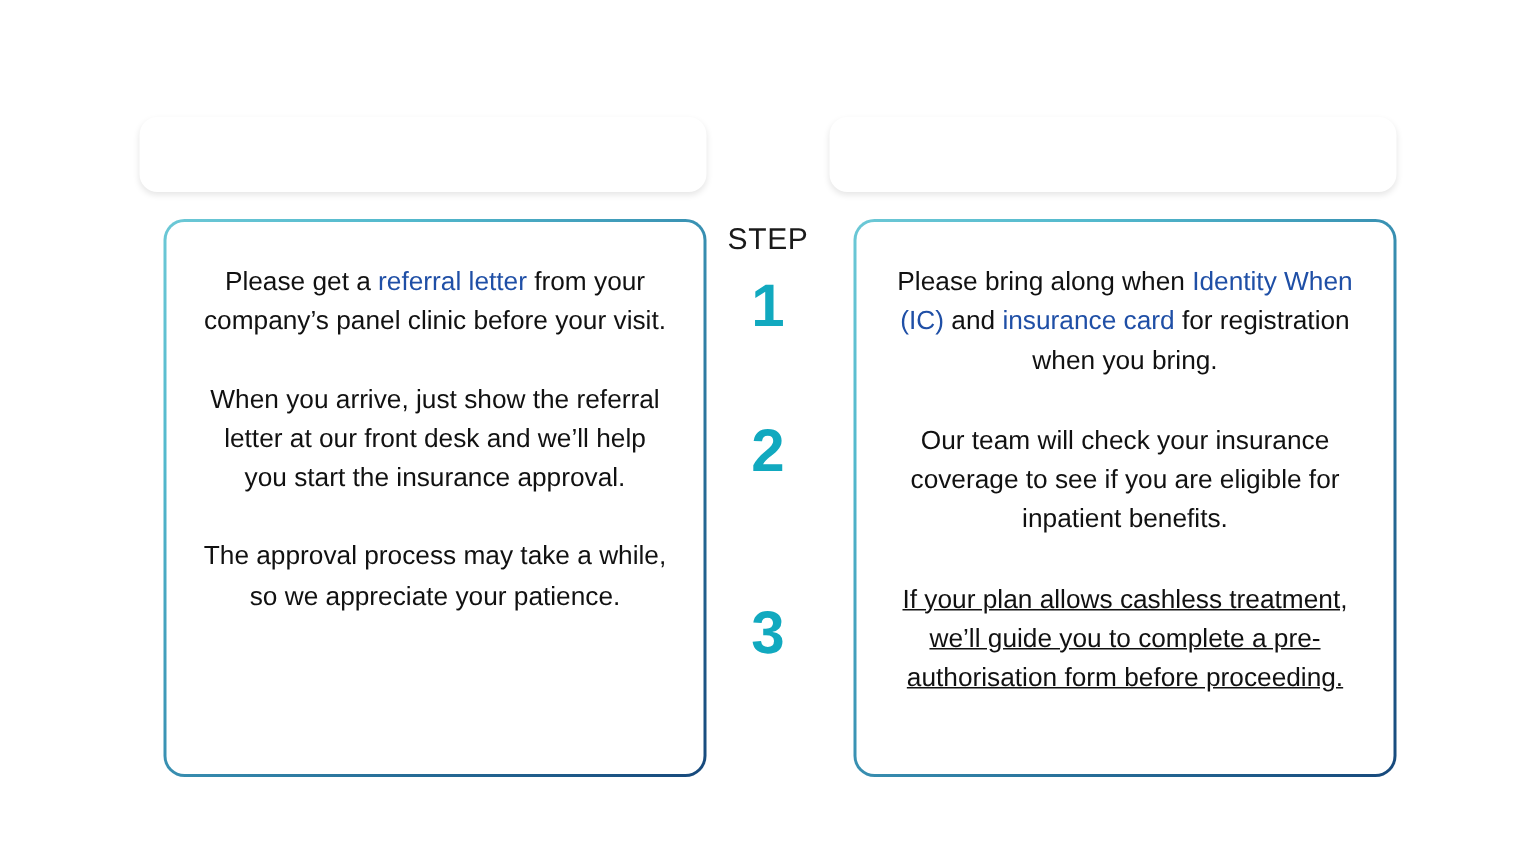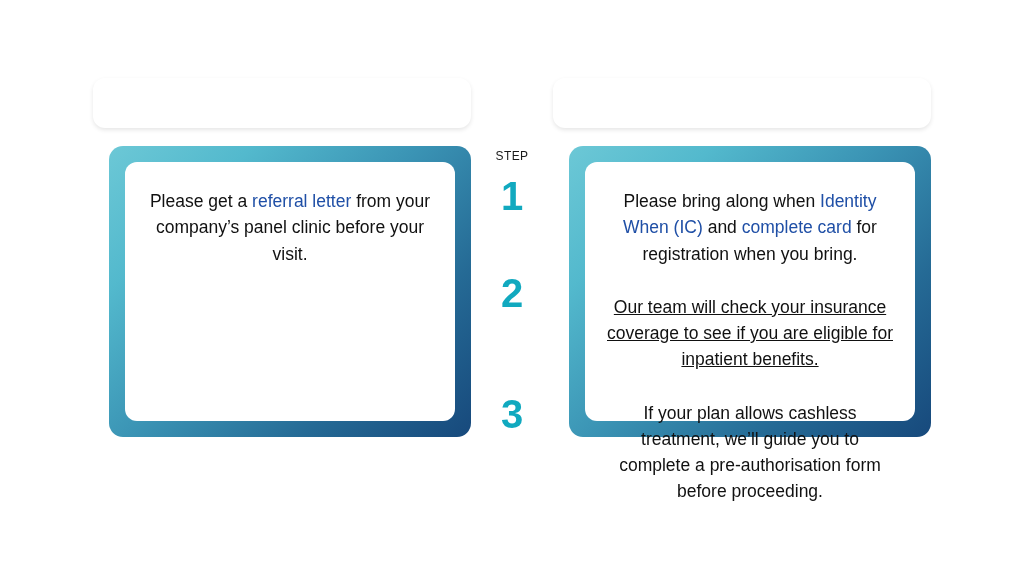--- a/index.html
+++ b/index.html
@@ -43,23 +43,23 @@
   .pill-label {
     color: #ffffff;
     font-size: 26px;
     font-weight: bold;
     letter-spacing: 1.6px;
   }
 
   
   .card {
     margin-top: 18px;
-    height: 291px;
+    height: 372px;
     border-radius: 14px;
-    padding: 16px;                 
+    padding: 2px;                 
     background: linear-gradient(135deg,
                 #6cc8d6 0%,
                 #53b9cd 22%,
                 #3a93b4 48%,
                 #256a95 74%,
                 #17497c 100%);
     box-sizing: border-box;
     margin-left: 16px;
   }
   .card-inner {
@@ -82,34 +82,34 @@
     margin: 0;
   }
   .para .hl { color: #1f4fa6; }
 
   
   .left  .blk1 { margin-top: 8px;  }
   .left  .blk2 { margin-top: 26px; }
   .left  .blk3 { margin-top: 26px; }
 
   .right .blk1 { margin-top: 8px;  }
-  .right .blk2 { margin-top: 27px; text-decoration: underline; }
-  .right .blk3 { margin-top: 27px; }
+  .right .blk2 { margin-top: 27px; }
+  .right .blk3 { margin-top: 27px; text-decoration: underline; }
 
   
   #step-rail {
     position: absolute;
     left: 471px;
     top: 150px;
     width: 82px;
     text-align: center;
   }
   #step-word {
     color: #1a1a1a;
-    font-size: 12px;
+    font-size: 20px;
     font-weight: normal;
     letter-spacing: 0.4px;
     line-height: 1;
   }
   .step-num {
     color: #11a9bf;
     font-size: 40px;
     font-weight: bold;
     line-height: 1;
   }
@@ -123,38 +123,40 @@
 <div id="infographic">
 
   <div class="column left">
     <div class="pill">
       <span class="pill-label">OUTPATIENT</span>
     </div>
 
     <div class="card">
       <div class="card-inner">
         <p class="para blk1"><span>Please get a </span><span class="hl">referral letter</span><span> from your company’s panel clinic before your visit.</span></p>
+        <p class="para blk2"><span>When you arrive, just show the referral letter at our front desk and we’ll help you start the insurance approval.</span></p>
+        <p class="para blk3"><span>The approval process may take a while, so we appreciate your patience.</span></p>
       </div>
     </div>
   </div>
 
   <div id="step-rail">
     <div id="step-word">STEP</div>
     <div class="step-num sn1">1</div>
     <div class="step-num sn2">2</div>
     <div class="step-num sn3">3</div>
   </div>
 
   <div class="column right">
     <div class="pill">
       <span class="pill-label">INPATIENT</span>
     </div>
 
     <div class="card">
       <div class="card-inner">
-        <p class="para blk1"><span>Please bring along when </span><span class="hl">Identity When (IC)</span><span> and </span><span class="hl">complete card</span><span> for registration when you bring.</span></p>
+        <p class="para blk1"><span>Please bring along when </span><span class="hl">Identity When (IC)</span><span> and </span><span class="hl">insurance card</span><span> for registration when you bring.</span></p>
         <p class="para blk2"><span>Our team will check your insurance coverage to see if you are eligible for inpatient benefits.</span></p>
         <p class="para blk3"><span>If your plan allows cashless treatment, we’ll guide you to complete a pre-authorisation form before proceeding.</span></p>
       </div>
     </div>
   </div>
 
 </div>
 
 </body></html>

